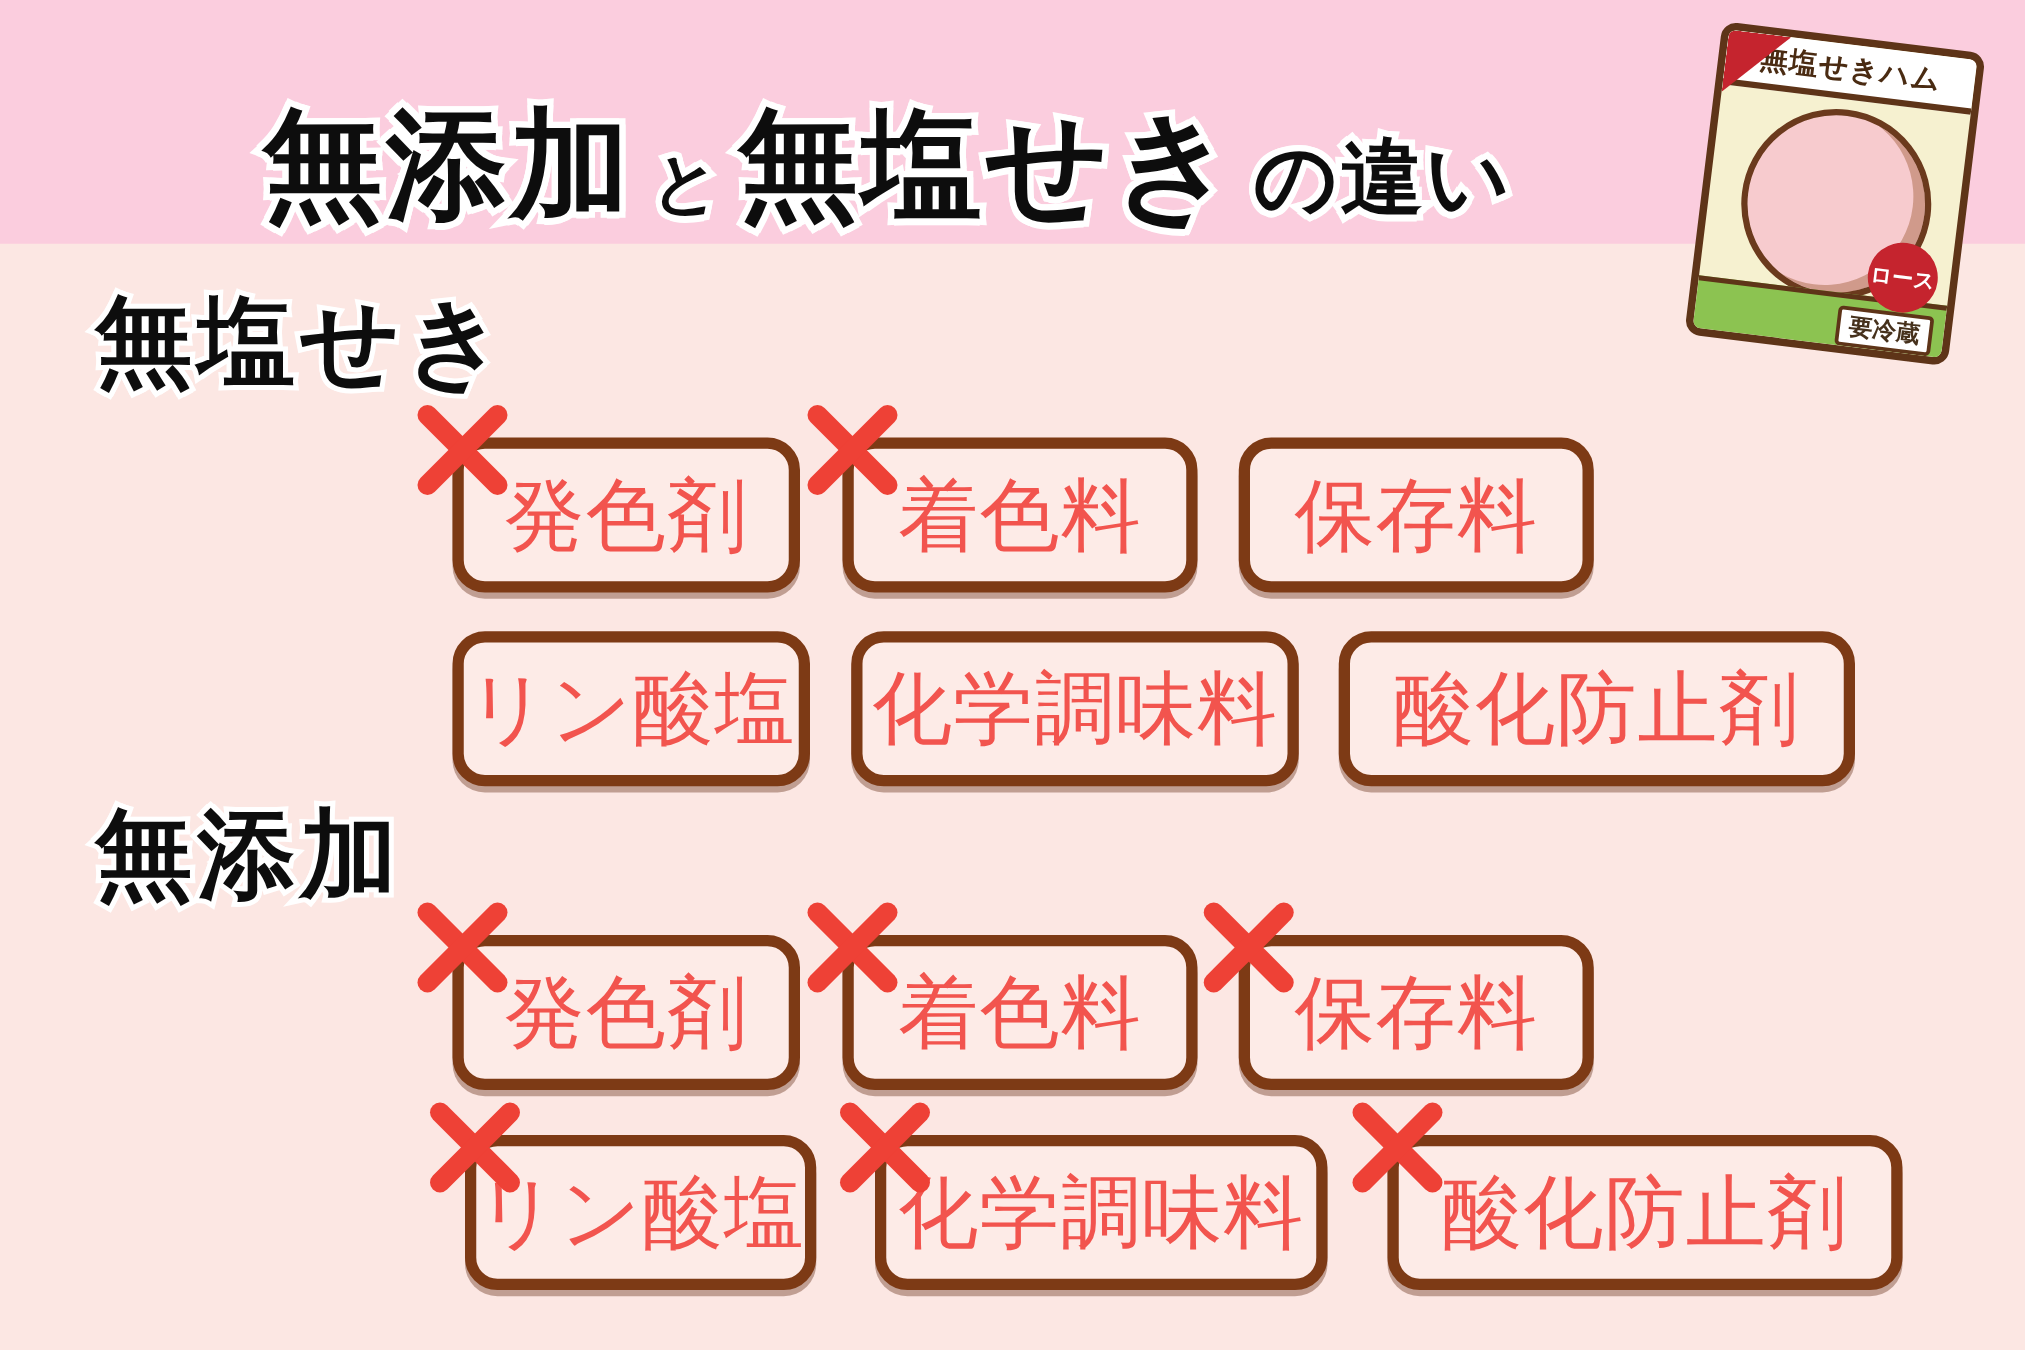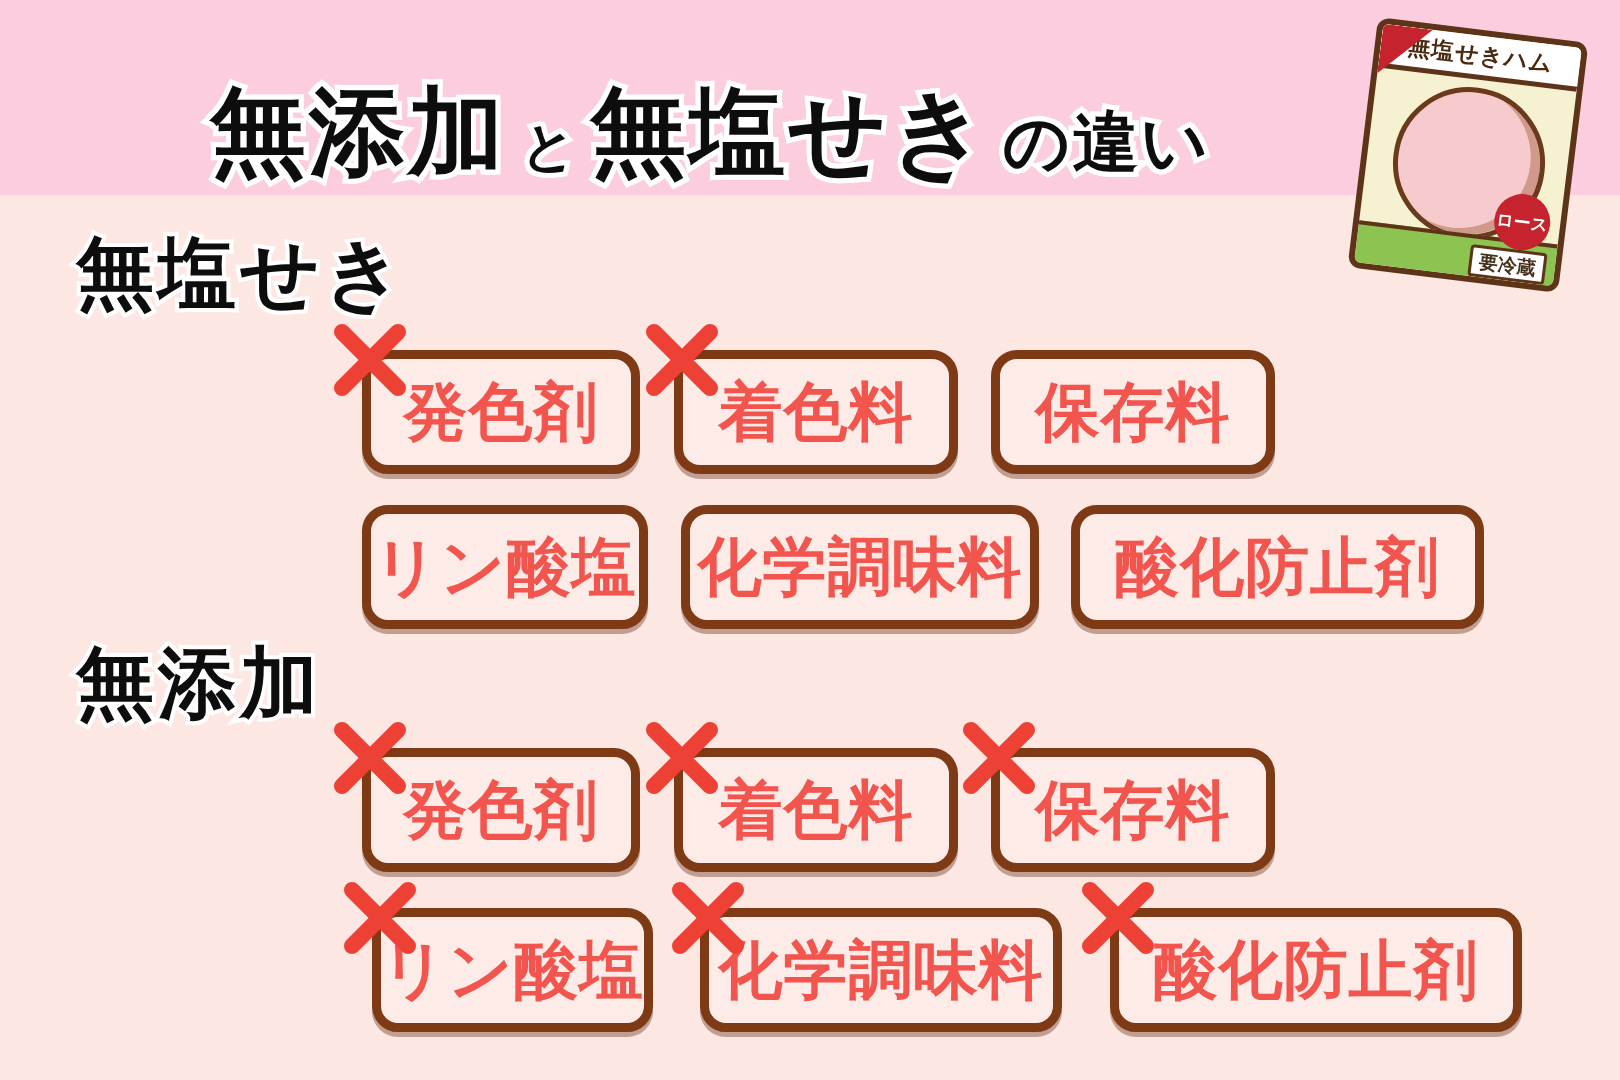--- a/index.html
+++ b/index.html
@@ -44,21 +44,21 @@
   .sec1{top:222px;}
   .sec2{top:632px;}
 
   
   .abox{
     position:absolute;height:124px;
     background:var(--box-fill);
     border:9px solid var(--box-border);border-radius:26px;
     box-shadow:0 5px 0 rgba(94,40,16,.38);
     display:flex;align-items:center;justify-content:center;
-    color:var(--box-text);font-size:64px;font-weight:bold;letter-spacing:1px;
+    color:var(--box-text);font-size:64px;font-weight:normal;letter-spacing:1px;
     white-space:nowrap;
   }
   
   .b11{left:362px;top:350px;width:278px;}
   .b12{left:674px;top:350px;width:284px;}
   .b13{left:991px;top:350px;width:284px;}
   
   .b21{left:362px;top:505px;width:286px;}
   .b22{left:681px;top:505px;width:358px;}
   .b23{left:1071px;top:505px;width:413px;}

